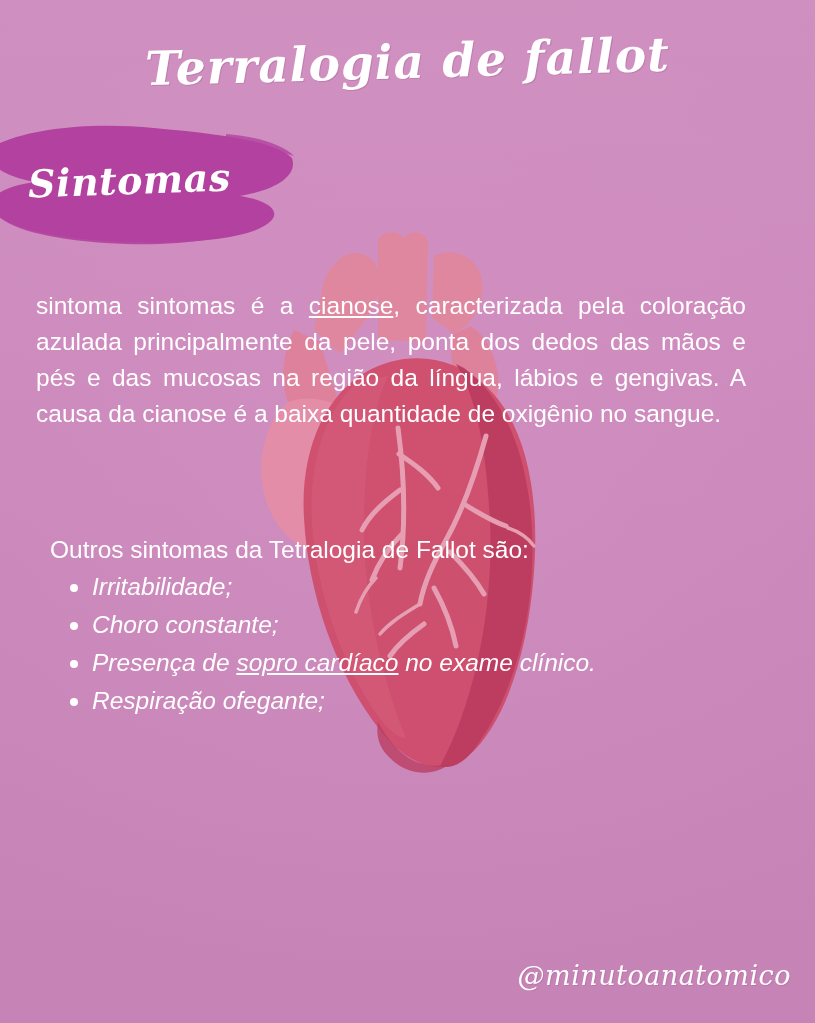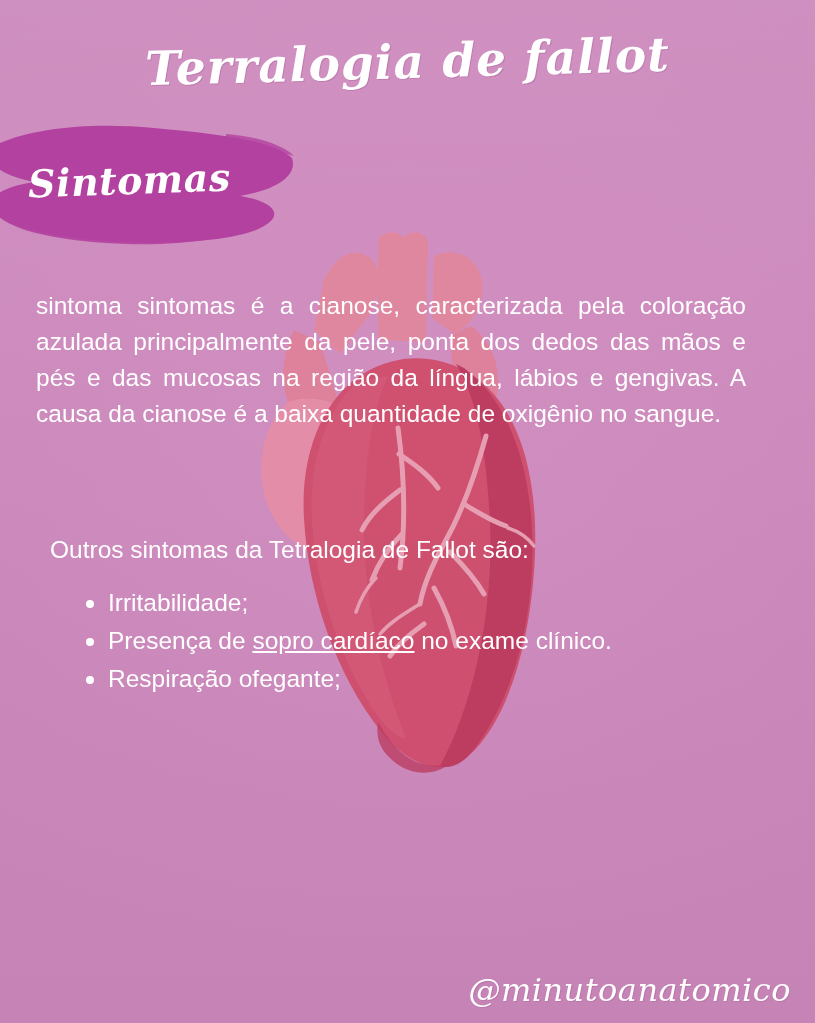--- a/index.html
+++ b/index.html
@@ -79,44 +79,45 @@
     position: absolute;
     left: 36px;
     top: 288px;
     width: 710px;
     color: #ffffff;
     font-size: 24.5px;
     line-height: 36px;
     text-align: justify;
     text-justify: inter-word;
   }
-  .para .u { }
+  .para .u { text-decoration: underline; }
 
   .intro {
     position: absolute;
     left: 36px;
     top: 532px;
     width: 720px;
     color: #ffffff;
     font-size: 24.5px;
     line-height: 36px;
     margin-left: 14px;
   }
 
   ul.symptoms {
     position: absolute;
     left: 36px;
     top: 568px;
     width: 730px;
-    margin: 16px;
+    margin: 0;
     padding: 0 0 0 30px;
     list-style: none;
     color: #ffffff;
     font-size: 24.5px;
     line-height: 38px;
+    font-style: italic;
   }
   ul.symptoms li {
     position: relative;
     padding-left: 26px;
   }
   ul.symptoms li::before {
     content: "";
     position: absolute;
     left: 4px;
     top: 16px;
@@ -124,25 +125,25 @@
     height: 8px;
     background: #ffffff;
     border-radius: 50%;
   }
   ul.symptoms li .u { text-decoration: underline; }
 
   
   .handle {
     position: absolute;
     right: 24px;
-    bottom: 14px;
+    bottom: 32px;
     color: #ffffff;
     font-family: "DejaVu Serif", serif;
     font-style: italic;
-    font-size: 32px;
+    font-size: 27px;
     letter-spacing: 0.5px;
     text-shadow: 1px 1px 0 rgba(120,40,100,0.15);
     white-space: nowrap;
   }
 </style>
 </head>
 <body>
 
 <div class="bg-tint"></div>
 
@@ -203,20 +204,23 @@
   <span>sintoma sintomas é a </span><span class="u">cianose</span><span>, caracterizada pela coloração azulada principalmente da pele, ponta dos dedos das mãos e pés e das mucosas na região da língua, lábios e gengivas. A causa da cianose é a baixa quantidade de oxigênio no sangue.</span>
 </div>
 
 <div class="intro">Outros sintomas da Tetralogia de Fallot são:</div>
 
 <ul class="symptoms">
   <li>
     <span>Irritabilidade;</span>
   </li>
   <li>
+    <span>Choro constante;</span>
+  </li>
+  <li>
     <span>Presença de </span><span class="u">sopro cardíaco</span><span> no exame clínico.</span>
   </li>
   <li>
     <span>Respiração ofegante;</span>
   </li>
 </ul>
 
 <div class="handle">@minutoanatomico</div>
 
 </body></html>

